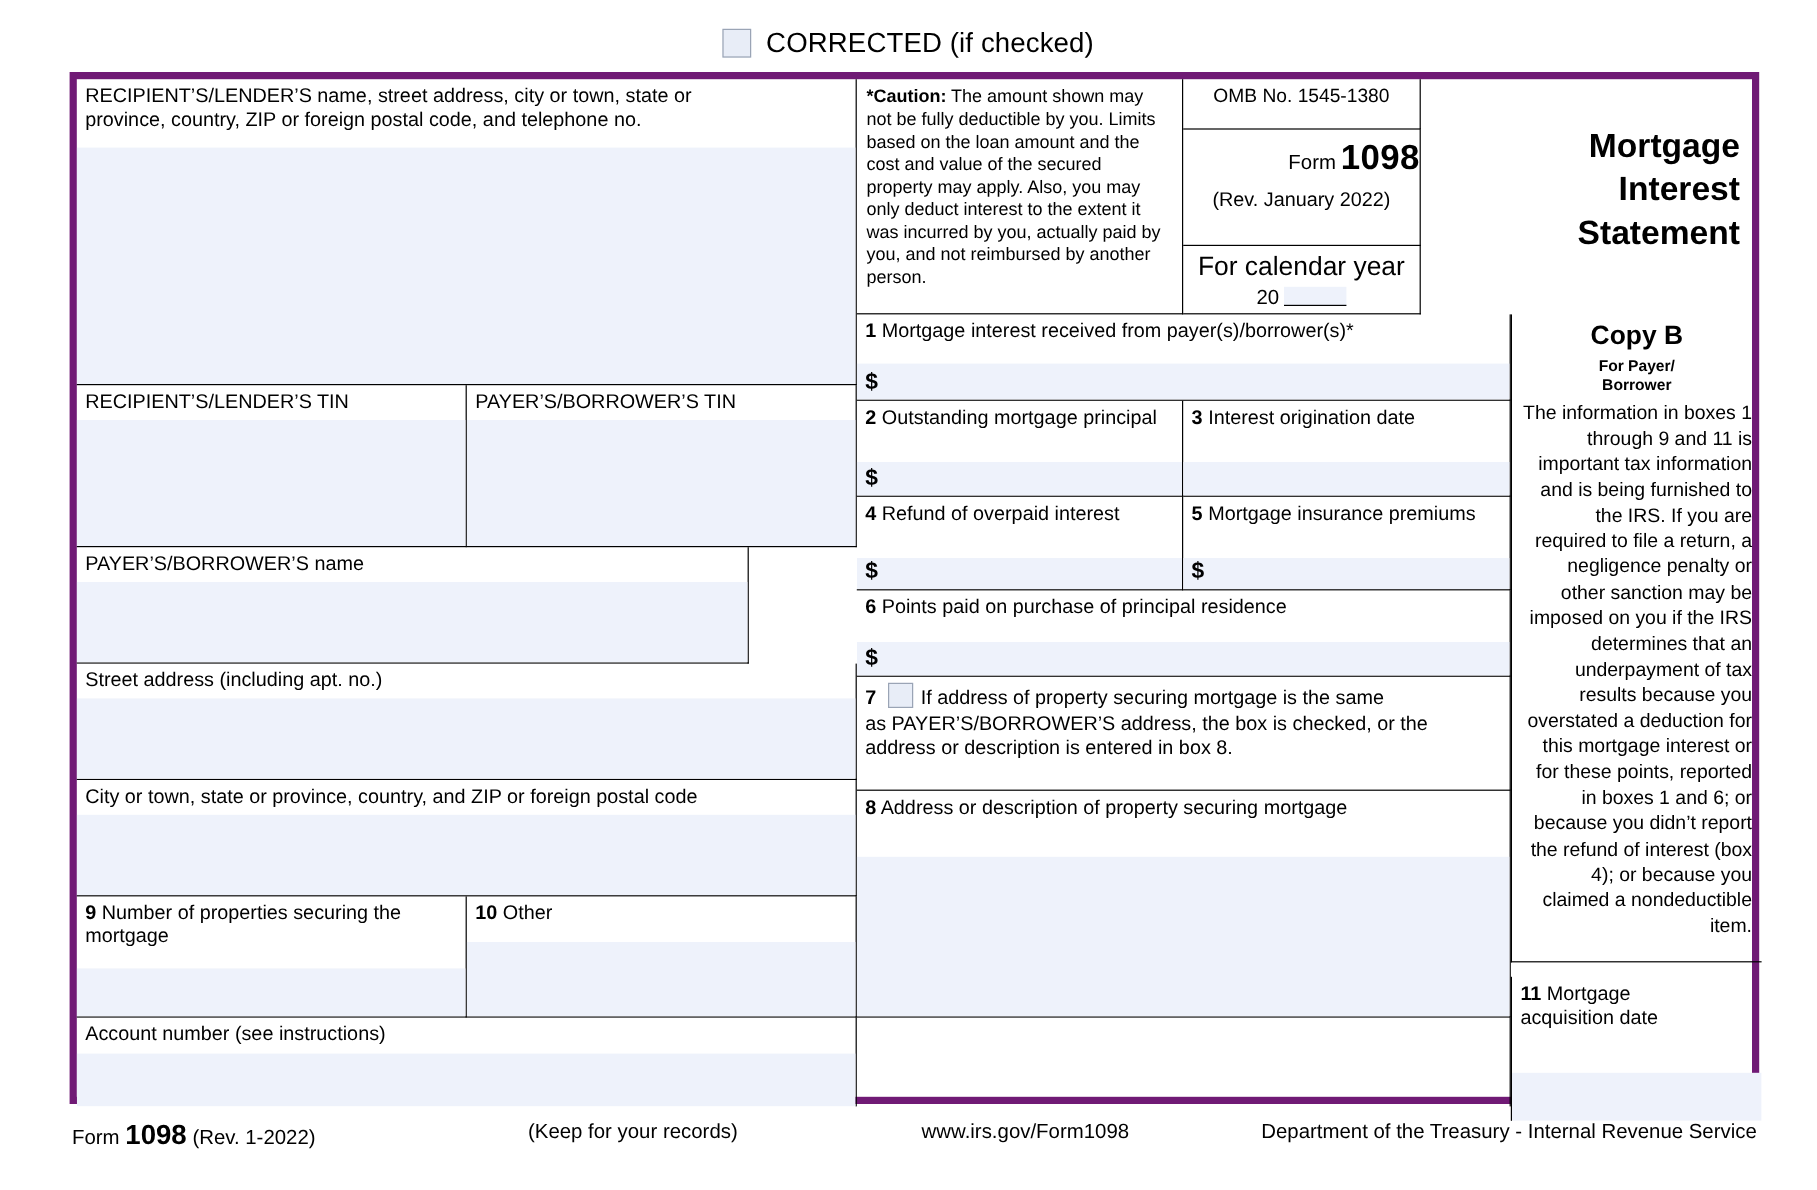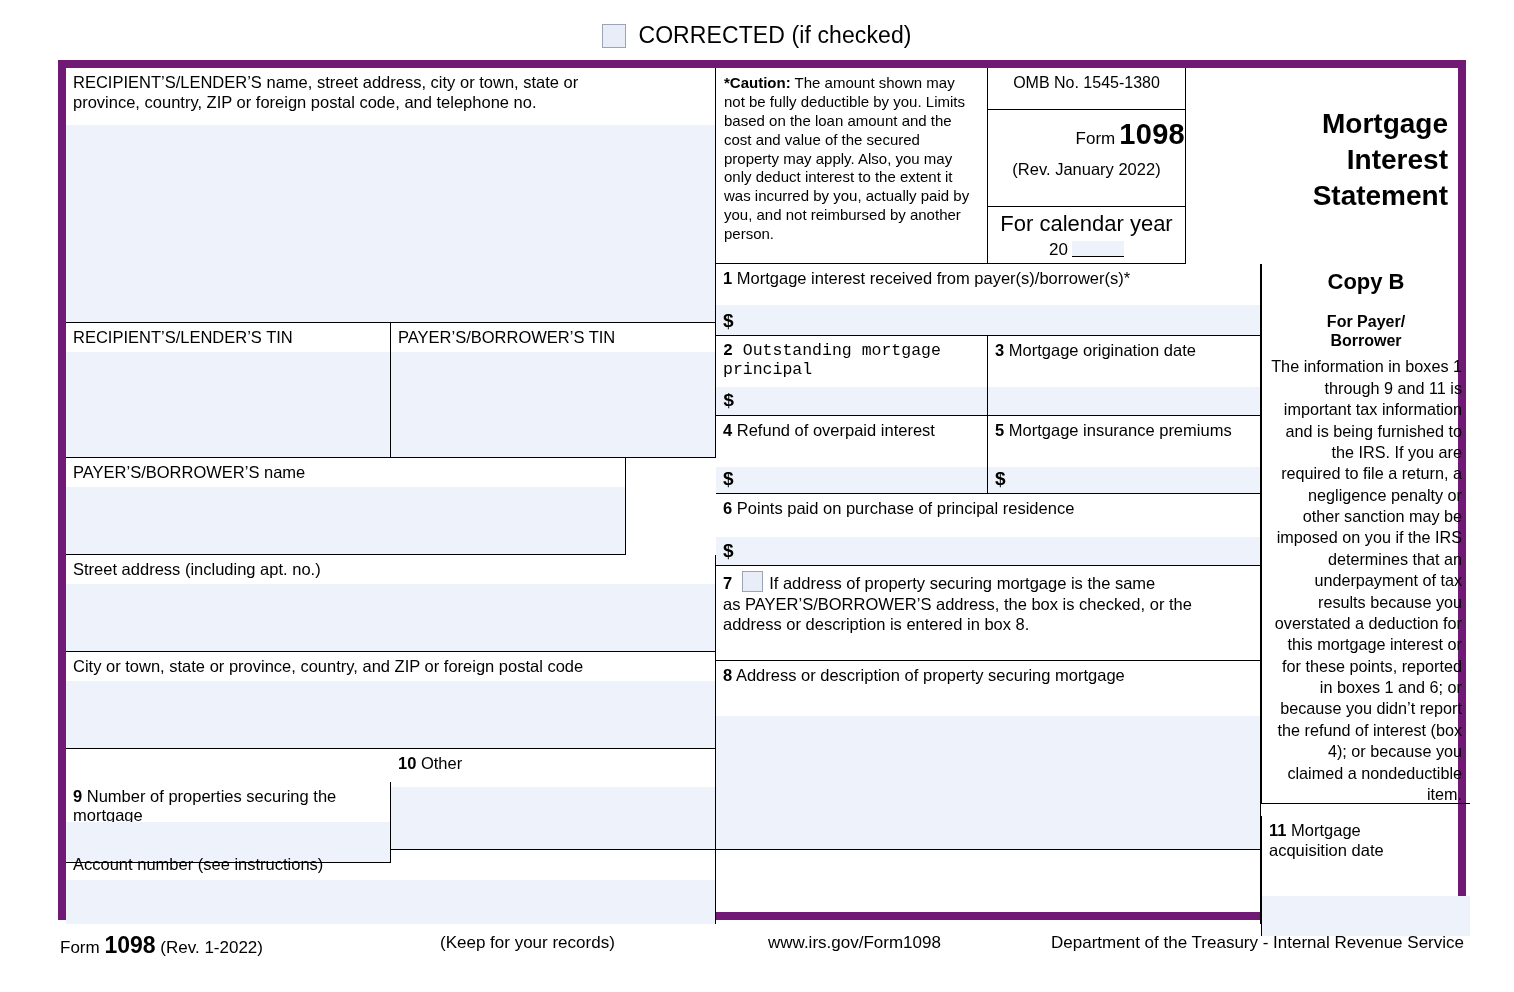--- a/index.html
+++ b/index.html
@@ -40,21 +40,21 @@
     letter-spacing: 0.1px;
   }
 
   
   .frame {
     position: absolute;
     left: 58px;
     top: 60px;
     width: 1408px;
     height: 860px;
-    border: 8px solid #701a75;
+    border: 6px solid #701a75;
     box-sizing: border-box;
   }
 
   .cell {
     position: absolute;
     box-sizing: border-box;
     overflow: hidden;
   }
   .bb { border-bottom: 1px solid #000; }
   .bl { border-left: 1px solid #000; }
@@ -148,25 +148,24 @@
 
   
   .copyb-title {
     text-align: center;
     font-size: 22px;
     font-weight: bold;
     padding-top: 5px;
   }
   .copyb-sub {
     text-align: center;
-    font-size: 16px;
+    font-size: 13px;
     font-weight: bold;
     line-height: 1.2;
     padding-top: 4px;
-    margin-top: 13px;
   }
   .copyb-body {
     text-align: right;
     font-size: 16.2px;
     line-height: 1.32;
     padding: 6px 8px 0 8px;
   }
 
   
   .inline-box {
@@ -230,21 +229,21 @@
     <div class="cell br bb" style="left:0;top:487px;width:650px;height:97px;">
       <span class="lbl">Street address (including apt. no.)</span>
       <div class="fill" style="height:67px;"></div>
     </div>
 
     <div class="cell br bb" style="left:0;top:584px;width:650px;height:97px;">
       <span class="lbl">City or town, state or province, country, and ZIP or foreign postal code</span>
       <div class="fill" style="height:67px;"></div>
     </div>
 
-    <div class="cell br bb" style="left:0;top:714px;width:325px;height:81px;">
+    <div class="cell br bb" style="left:0;top:681px;width:325px;height:101px;">
       <span class="lbl"><b>9</b> <span>Number of properties securing the mortgage</span></span>
       <div class="fill" style="height:40px;"></div>
     </div>
 
     <div class="cell br bb" style="left:325px;top:681px;width:325px;height:101px;">
       <span class="lbl"><b>10</b> <span>Other</span></span>
       <div class="fill" style="height:62px;"></div>
     </div>
 
     <div class="cell br" style="left:0;top:782px;width:650px;height:74px;">
@@ -277,28 +276,28 @@
       <div>Interest</div>
       <div>Statement</div>
     </div>
 
     <div class="cell br bb" style="left:650px;top:196px;width:545px;height:72px;">
       <span class="lbl"><b>1</b> <span>Mortgage interest received from payer(s)/borrower(s)*</span></span>
       <span class="dollar">$</span>
       <div class="fill" style="height:30px;"></div>
     </div>
 
-    <div class="cell br bb" style="left:650px;top:268px;width:272px;height:80px;font-family:Liberation Mono, monospace;">
+    <div class="cell br bb" style="left:650px;top:268px;width:272px;height:80px;">
       <span class="lbl"><b>2</b> <span>Outstanding mortgage principal</span></span>
       <span class="dollar">$</span>
       <div class="fill" style="height:28px;"></div>
     </div>
 
     <div class="cell br bb" style="left:922px;top:268px;width:273px;height:80px;">
-      <span class="lbl"><b>3</b> <span>Mortgage origination date</span></span>
+      <span class="lbl"><b>3</b> <span>Interest origination date</span></span>
       <div class="fill" style="height:28px;"></div>
     </div>
 
     <div class="cell br bb" style="left:650px;top:348px;width:272px;height:78px;">
       <span class="lbl"><b>4</b> <span>Refund of overpaid interest</span></span>
       <span class="dollar">$</span>
       <div class="fill" style="height:26px;"></div>
     </div>
 
     <div class="cell br bb" style="left:922px;top:348px;width:273px;height:78px;">

